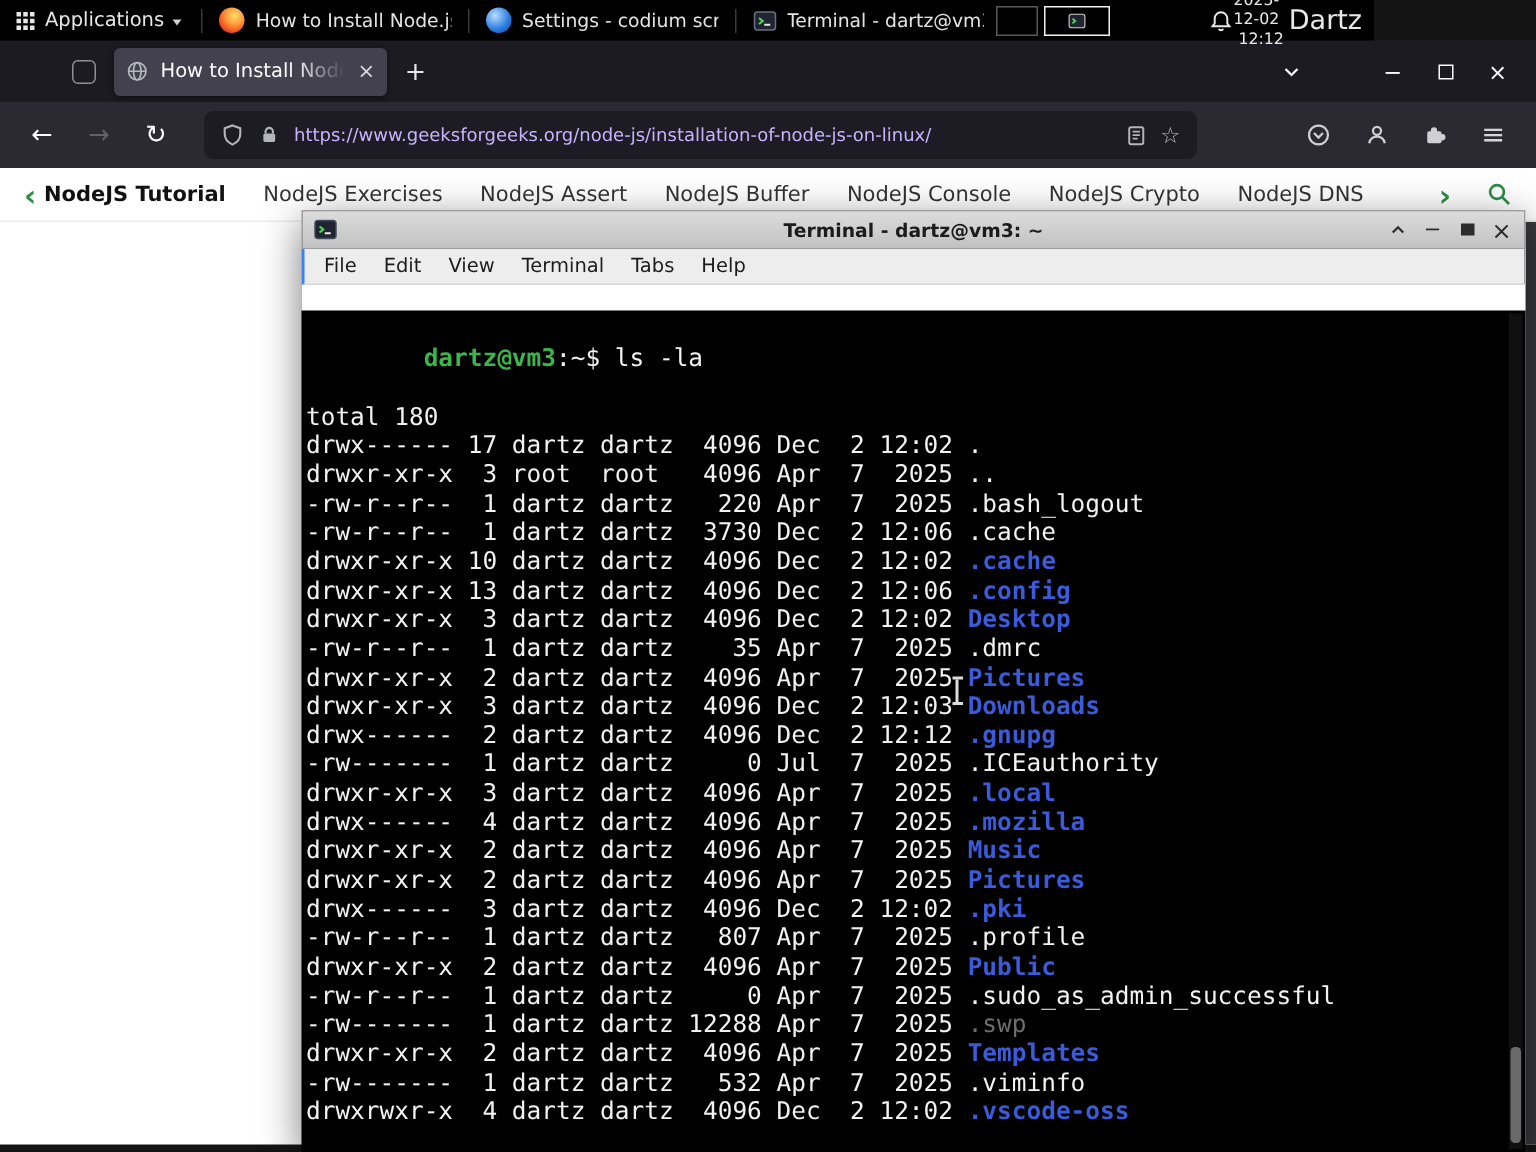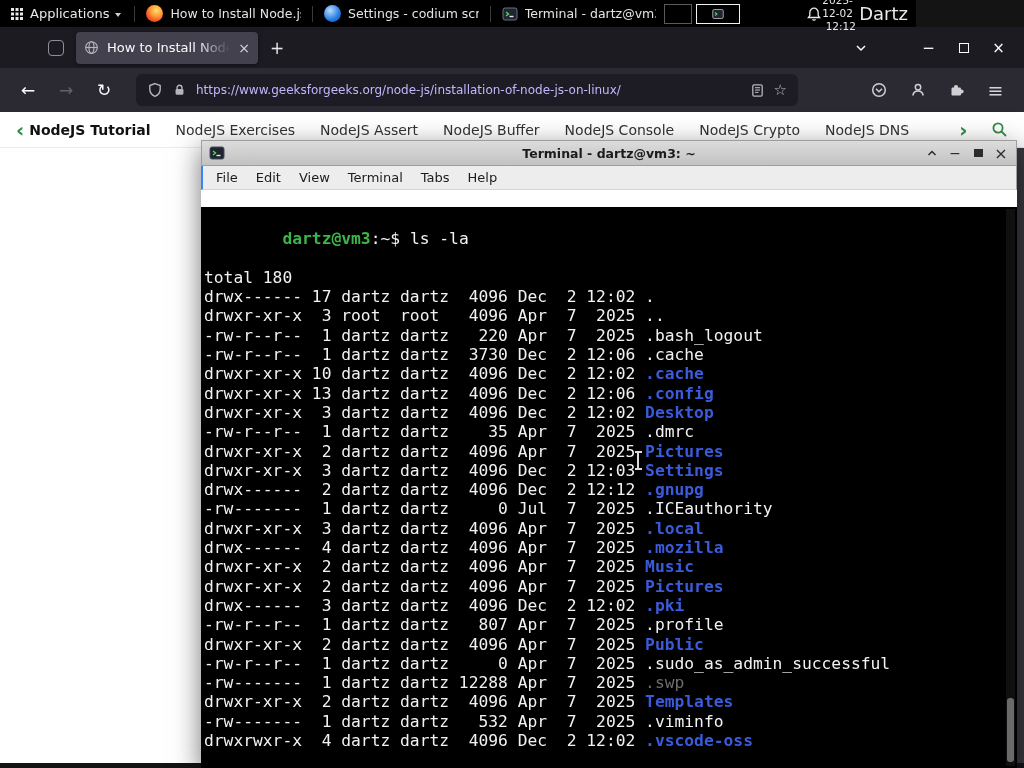--- a/index.html
+++ b/index.html
@@ -319,21 +319,21 @@
       <div id="listing">
           <div class="t-line"><span>drwx------ 17 dartz dartz  4096 Dec  2 12:02 </span><span class="nm-file">.</span></div>
           <div class="t-line"><span>drwxr-xr-x  3 root  root   4096 Apr  7  2025 </span><span class="nm-file">..</span></div>
           <div class="t-line"><span>-rw-r--r--  1 dartz dartz   220 Apr  7  2025 </span><span class="nm-file">.bash_logout</span></div>
           <div class="t-line"><span>-rw-r--r--  1 dartz dartz  3730 Dec  2 12:06 </span><span class="nm-file">.cache</span></div>
           <div class="t-line"><span>drwxr-xr-x 10 dartz dartz  4096 Dec  2 12:02 </span><span class="nm-dir">.cache</span></div>
           <div class="t-line"><span>drwxr-xr-x 13 dartz dartz  4096 Dec  2 12:06 </span><span class="nm-dir">.config</span></div>
           <div class="t-line"><span>drwxr-xr-x  3 dartz dartz  4096 Dec  2 12:02 </span><span class="nm-dir">Desktop</span></div>
           <div class="t-line"><span>-rw-r--r--  1 dartz dartz    35 Apr  7  2025 </span><span class="nm-file">.dmrc</span></div>
           <div class="t-line"><span>drwxr-xr-x  2 dartz dartz  4096 Apr  7  2025 </span><span class="nm-dir">Pictures</span></div>
-          <div class="t-line"><span>drwxr-xr-x  3 dartz dartz  4096 Dec  2 12:03 </span><span class="nm-dir">Settings</span></div>
+          <div class="t-line"><span>drwxr-xr-x  3 dartz dartz  4096 Dec  2 12:03 </span><span class="nm-dir">Downloads</span></div>
           <div class="t-line"><span>drwx------  2 dartz dartz  4096 Dec  2 12:12 </span><span class="nm-dir">.gnupg</span></div>
           <div class="t-line"><span>-rw-------  1 dartz dartz     0 Jul  7  2025 </span><span class="nm-file">.ICEauthority</span></div>
           <div class="t-line"><span>drwxr-xr-x  3 dartz dartz  4096 Apr  7  2025 </span><span class="nm-dir">.local</span></div>
           <div class="t-line"><span>drwx------  4 dartz dartz  4096 Apr  7  2025 </span><span class="nm-dir">.mozilla</span></div>
           <div class="t-line"><span>drwxr-xr-x  2 dartz dartz  4096 Apr  7  2025 </span><span class="nm-dir">Music</span></div>
           <div class="t-line"><span>drwxr-xr-x  2 dartz dartz  4096 Apr  7  2025 </span><span class="nm-dir">Pictures</span></div>
           <div class="t-line"><span>drwx------  3 dartz dartz  4096 Dec  2 12:02 </span><span class="nm-dir">.pki</span></div>
           <div class="t-line"><span>-rw-r--r--  1 dartz dartz   807 Apr  7  2025 </span><span class="nm-file">.profile</span></div>
           <div class="t-line"><span>drwxr-xr-x  2 dartz dartz  4096 Apr  7  2025 </span><span class="nm-dir">Public</span></div>
           <div class="t-line"><span>-rw-r--r--  1 dartz dartz     0 Apr  7  2025 </span><span class="nm-file">.sudo_as_admin_successful</span></div>

